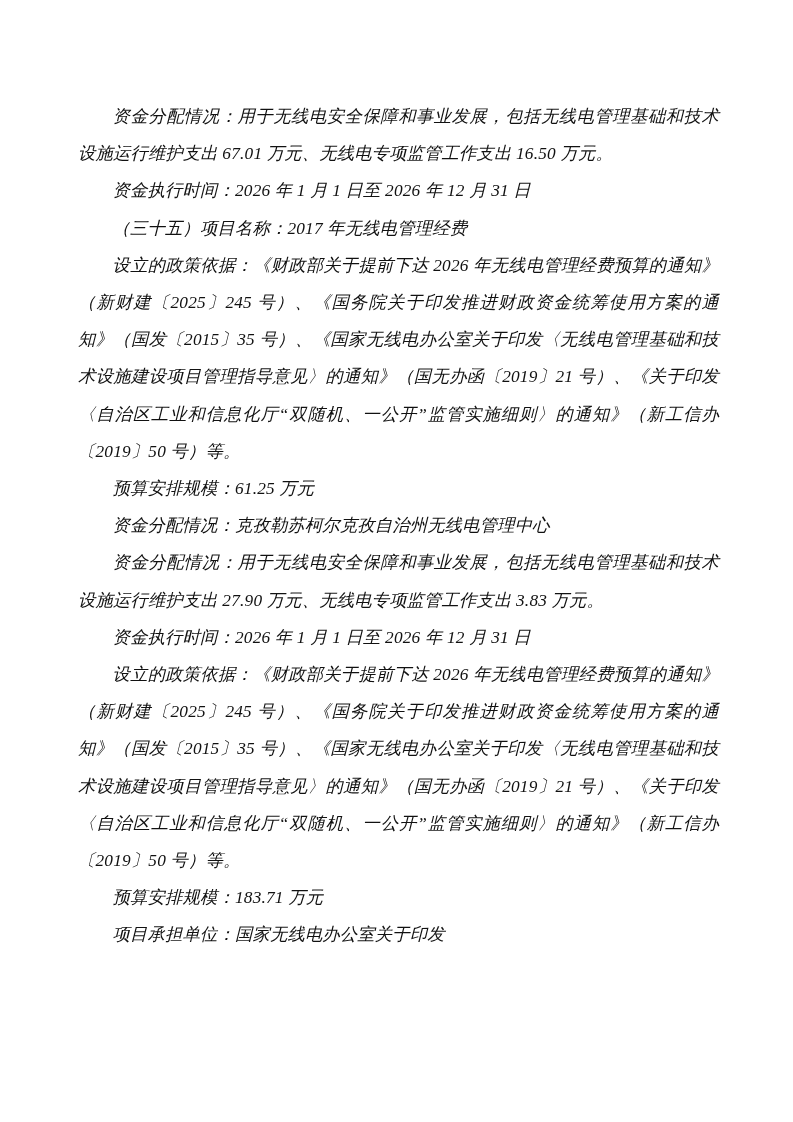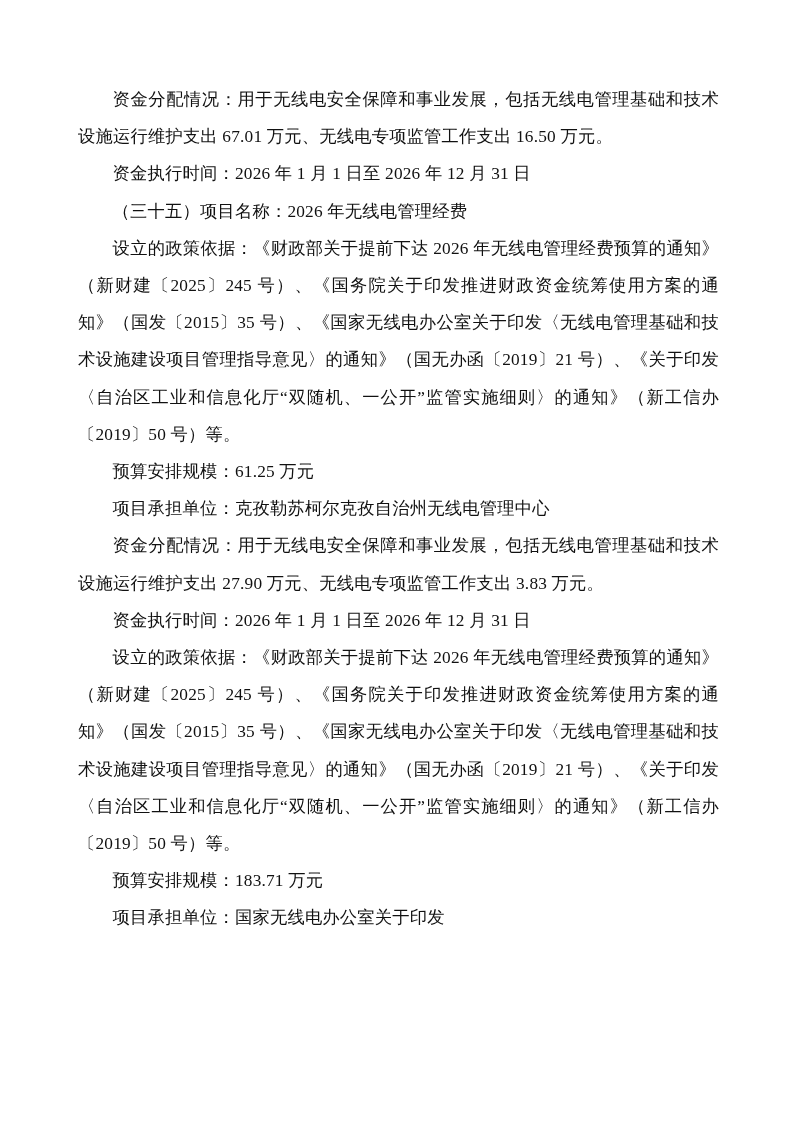--- a/index.html
+++ b/index.html
@@ -5,24 +5,25 @@
   html, body {
     margin: 0;
     padding: 0;
     background: #ffffff;
   }
   .page {
     position: relative;
     width: 793px;
     height: 984px;
     background: #ffffff;
-    margin: 0 auto;
+    margin: 17px auto;
     overflow: hidden;
     font-family: "Liberation Serif", "DejaVu Serif", serif;
     color: #111111;
+    font-style: italic;
   }
   .content {
     position: absolute;
     left: 78px;
     top: 81px;
     width: 641px;
     font-size: 17.3px;
     line-height: 37.2px;
     text-align: justify;
     text-justify: inter-ideograph;
@@ -45,24 +46,24 @@
     padding-left: 31px;
   }
 </style>
 </head>
 <body>
 
 <div class="page">
   <div class="content">
     <p>资金分配情况：用于无线电安全保障和事业发展，包括无线电管理基础和技术设施运行维护支出 67.01 万元、无线电专项监管工作支出 16.50 万元。</p>
     <p>资金执行时间：2026 年 1 月 1 日至 2026 年 12 月 31 日</p>
-    <p>（三十五）项目名称：2026 年无线电管理经费</p>
+    <p>（三十五）项目名称：2017 年无线电管理经费</p>
     <p>设立的政策依据：《财政部关于提前下达 2026 年无线电管理经费预算的通知》（新财建〔2025〕245 号）、《国务院关于印发推进财政资金统筹使用方案的通知》（国发〔2015〕35 号）、《国家无线电办公室关于印发〈无线电管理基础和技术设施建设项目管理指导意见〉的通知》（国无办函〔2019〕21 号）、《关于印发〈自治区工业和信息化厅“双随机、一公开”监管实施细则〉的通知》（新工信办〔2019〕50 号）等。</p>
     <p>预算安排规模：61.25 万元</p>
-    <p>项目承担单位：克孜勒苏柯尔克孜自治州无线电管理中心</p>
+    <p>资金分配情况：克孜勒苏柯尔克孜自治州无线电管理中心</p>
     <p>资金分配情况：用于无线电安全保障和事业发展，包括无线电管理基础和技术设施运行维护支出 27.90 万元、无线电专项监管工作支出 3.83 万元。</p>
     <p>资金执行时间：2026 年 1 月 1 日至 2026 年 12 月 31 日</p>
     <p>设立的政策依据：《财政部关于提前下达 2026 年无线电管理经费预算的通知》（新财建〔2025〕245 号）、《国务院关于印发推进财政资金统筹使用方案的通知》（国发〔2015〕35 号）、《国家无线电办公室关于印发〈无线电管理基础和技术设施建设项目管理指导意见〉的通知》（国无办函〔2019〕21 号）、《关于印发〈自治区工业和信息化厅“双随机、一公开”监管实施细则〉的通知》（新工信办〔2019〕50 号）等。</p>
     <p>预算安排规模：183.71 万元</p>
     <p>项目承担单位：国家无线电办公室关于印发</p>
   </div>
   <div class="footer">
     <span>49</span>
   </div>
 </div>

